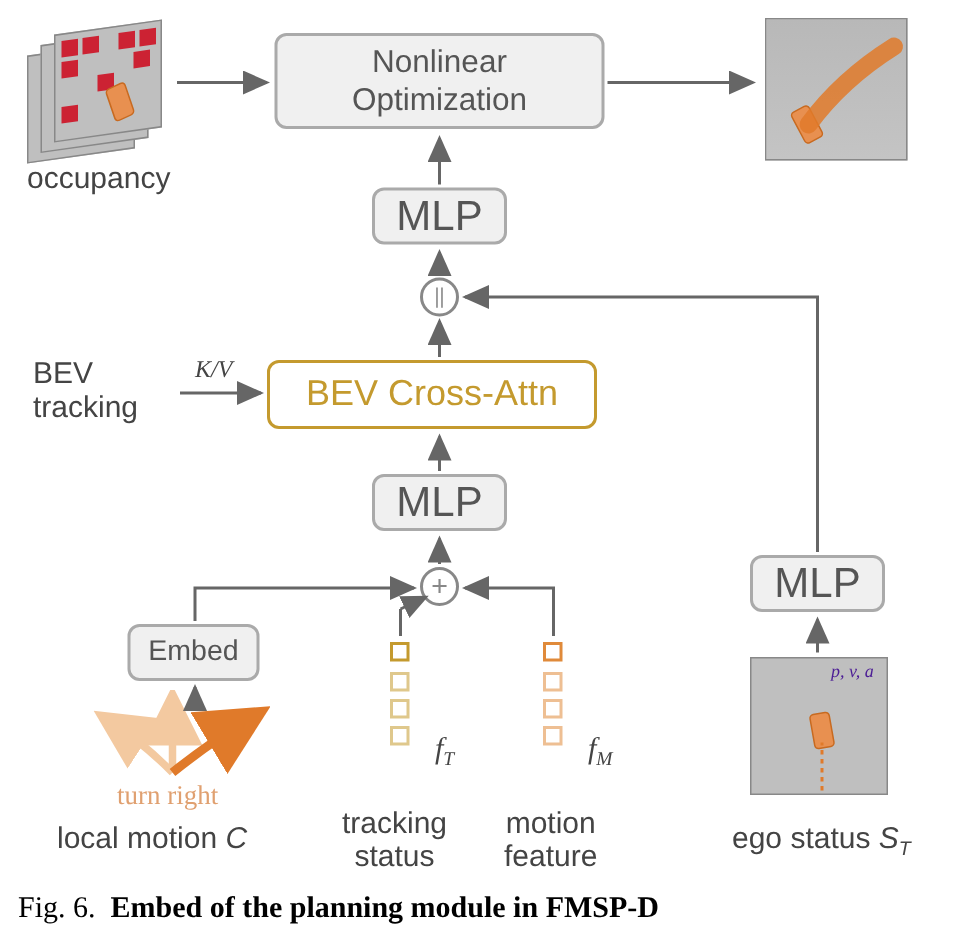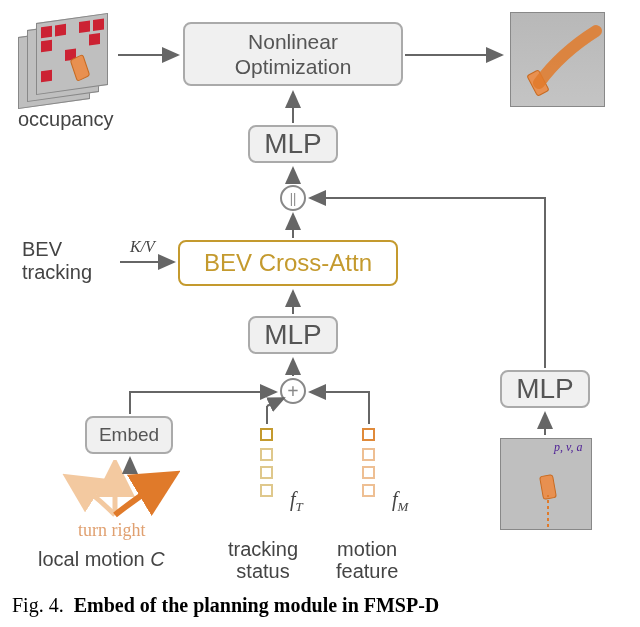--- a/index.html
+++ b/index.html
@@ -189,23 +189,26 @@
   </div>
   <div class="label math" style="left:554px; top:440px; font-size:12px; color:#4c1d95;">p, v, a</div>
 
   <div class="label" style="left:38px; top:548px;">
     <span>local motion</span> <span class="math" style="font-style:italic;">C</span>
   </div>
   <div class="label" style="left:228px; top:538px; white-space:pre-line; line-height:1.1;">tracking
 status</div>
   <div class="label" style="left:336px; top:538px; white-space:pre-line; line-height:1.1;">motion
 feature</div>
+  <div class="label" style="left:488px; top:548px;">
+    <span>ego status</span> <span class="math" style="font-style:italic;"><span>S</span><sub style="font-size:13px;">T</sub></span>
+  </div>
 
   <div class="caption" style="left:12px; top:594px; width:616px;">
-    <span>Fig. 4.</span>&nbsp;&nbsp;<b>Embed of the planning module in FMSP-D</b>
+    <span>Fig. 6.</span>&nbsp;&nbsp;<b>Embed of the planning module in FMSP-D</b>
   </div>
 
   <svg class="arrows">
     <defs>
       <marker id="ah" markerWidth="10" markerHeight="10" refX="8" refY="4" orient="auto">
         <path d="M0,0 L9,4 L0,8 z" fill="#666"></path>
       </marker>
     </defs>
 
     <line x1="118" y1="55" x2="178" y2="55" stroke="#666" stroke-width="2" marker-end="url(#ah)"></line>

